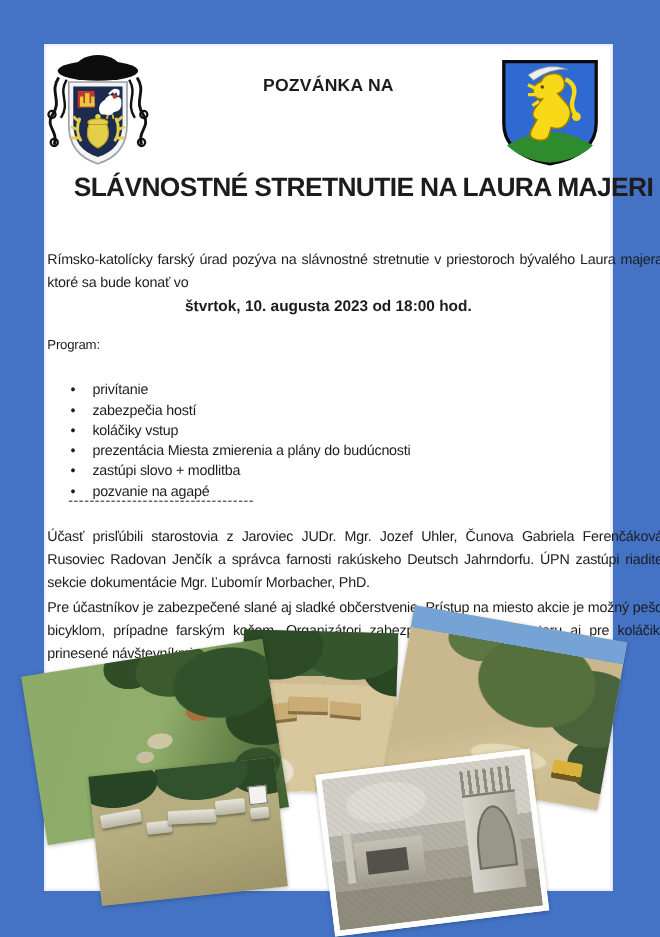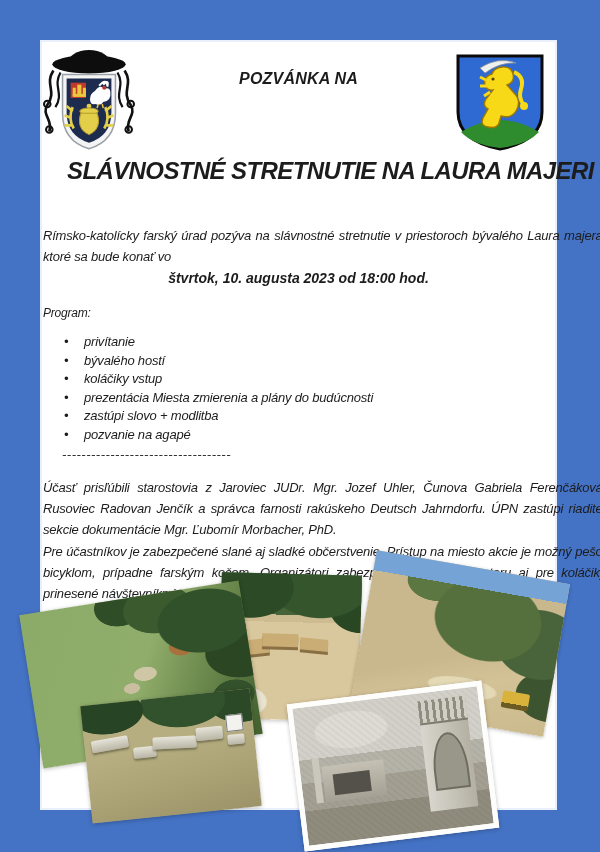--- a/index.html
+++ b/index.html
@@ -1,19 +1,19 @@
 <!DOCTYPE html>
 <html><head>
 <meta charset="utf-8">
 <style>
   html,body{margin:0;padding:0;background:#777;}
   .poster{
     position:relative;width:600px;height:852px;margin:0 auto;
     background:#4472C4;overflow:hidden;
-    font-family:"Liberation Sans",sans-serif;color:#1c1c1c;font-style:italic;
+    font-family:"Liberation Sans",sans-serif;color:#1c1c1c;
   }
   .content{
     position:absolute;left:40px;top:40px;width:517px;height:770px;
     background:#ffffff;border:2px solid #e9effb;box-sizing:border-box;
   }
   
   .kicker{
     position:absolute;left:40px;width:517px;top:70px;text-align:center;
     font-size:16px;font-weight:bold;letter-spacing:.2px;
   }
@@ -25,21 +25,21 @@
     position:absolute;left:43px;width:563px;font-size:13px;line-height:21px;
     letter-spacing:-0.2px;text-align:justify;
   }
   .intro{top:212px;}
   .datetime{
     position:absolute;left:40px;width:517px;top:270px;text-align:center;
     font-size:14px;font-weight:bold;
   }
   .program-label{position:absolute;left:43px;top:303px;font-size:12px;}
   .program-list{
-    position:absolute;left:62px;top:333px;margin:0;padding:0;list-style:none;
+    position:absolute;left:62px;top:345px;margin:0;padding:0;list-style:none;
     font-size:13px;line-height:18.6px;letter-spacing:-0.2px;
   }
   .program-list li{position:relative;padding-left:22px;}
   .program-list li::before{content:"\2022";position:absolute;left:2px;top:0;}
   .divider{
     position:absolute;left:62px;top:447px;font-size:13px;letter-spacing:.5px;color:#333;
   }
   .guests{top:464px;}
   .logistics{top:528px;}
 
@@ -190,21 +190,21 @@
     </svg>
   </div>
 
   <div class="kicker">POZVÁNKA NA</div>
   <div class="heading">SLÁVNOSTNÉ STRETNUTIE NA LAURA MAJERI</div>
   <p class="body-text intro">Rímsko-katolícky farský úrad pozýva na slávnostné stretnutie v priestoroch bývalého Laura majera, ktoré sa bude konať vo</p>
   <div class="datetime">štvrtok, 10. augusta 2023 od 18:00 hod.</div>
   <div class="program-label body-text" style="position:absolute;top:303px;">Program:</div>
   <ul class="program-list">
     <li>privítanie</li>
-    <li>bývalého hostí</li>
+    <li>zabezpečia hostí</li>
     <li>koláčiky vstup</li>
     <li>prezentácia Miesta zmierenia a plány do budúcnosti</li>
     <li>zastúpi slovo + modlitba</li>
     <li>pozvanie na agapé</li>
   </ul>
   <div class="divider">-----------------------------------</div>
   <p class="body-text guests">Účasť prisľúbili starostovia z Jaroviec JUDr. Mgr. Jozef Uhler, Čunova Gabriela Ferenčáková, Rusoviec Radovan Jenčík a správca farnosti rakúskeho Deutsch Jahrndorfu. ÚPN zastúpi riaditeľ sekcie dokumentácie Mgr. Ľubomír Morbacher, PhD.</p>
   <p class="body-text logistics">Pre účastníkov je zabezpečené slané aj sladké občerstvenie. Prístup na miesto akcie je možný pešo, bicyklom, prípadne farským kočom. Organizátori zabezpečia dostatok priestoru aj pre koláčiky prinesené návštevníkmi.</p>
 
   <div class="photo photo-aerial" title="Letecký pohľad na lúku s ruinami a stromami"></div>

